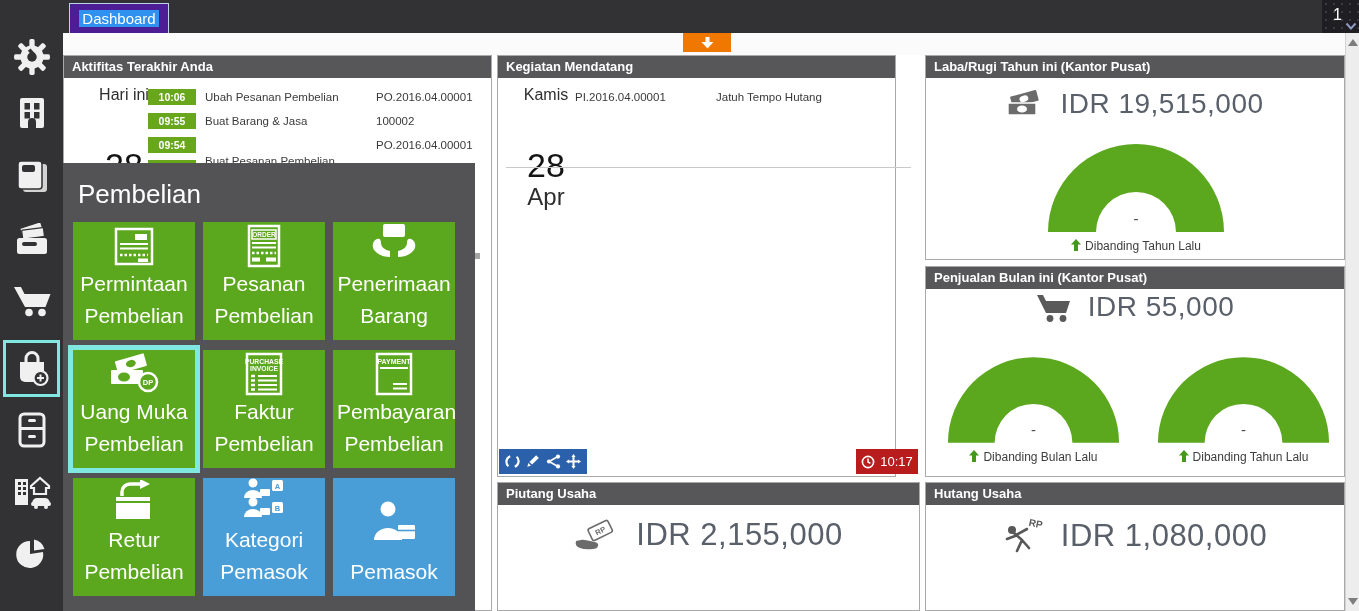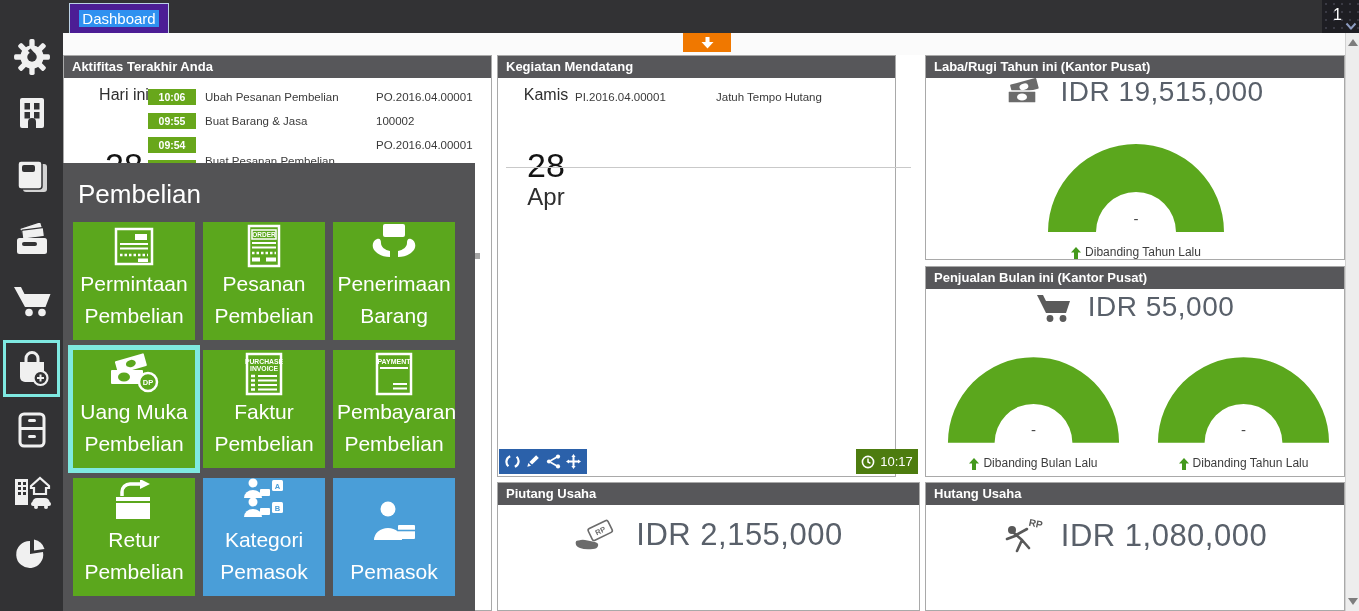--- a/index.html
+++ b/index.html
@@ -37,23 +37,23 @@
   .dmon { font-size:24px; }
   .ev { position:absolute; font-size:11.5px; color:#3a3a3a; white-space:nowrap; }
   .badge { position:absolute; width:48px; height:16px; background:#68a71b; color:#fff; font-size:10.5px;
            font-weight:bold; text-align:center; line-height:16px; }
   .sep { position:absolute; height:1px; background:#c9c9c9; }
   .kpi { position:absolute; left:0; width:100%; display:flex; align-items:center; justify-content:center; gap:16px; }
   .amount { font-size:28px; color:#59606a; letter-spacing:0.5px; }
   .amount.big { font-size:31px; }
   .gauge { position:absolute; text-align:center; }
   .gminus { margin-top:-24px; font-size:15px; color:#4a4a4a; }
-  .glabel { margin-top:18px; font-size:12px; color:#3d3d3d; display:flex; align-items:flex-end; justify-content:center; gap:4px; }
+  .glabel { margin-top:12px; font-size:12px; color:#3d3d3d; display:flex; align-items:flex-start; justify-content:center; gap:4px; }
   .toolbar-blue { position:absolute; background:#2b61aa; display:flex; align-items:center; justify-content:space-evenly; }
-  .timebox { position:absolute; background:#4d7c0f; color:#fff; font-size:13px; display:flex;
+  .timebox { position:absolute; background:#b91c1c; color:#fff; font-size:13px; display:flex;
              align-items:center; justify-content:center; gap:5px; }
 
   
   .overlay { position:absolute; left:63px; top:163px; width:412px; height:448px; background:#535355; z-index:30; }
   .ovtitle { position:absolute; left:15px; top:16px; font-size:26px; color:#fff; }
   .tile { position:absolute; width:122px; height:118px; display:flex; flex-direction:column;
           justify-content:flex-end; padding-bottom:7px; cursor:pointer; }
   .tile.green { background:#5ba71d; }
   .tile.blue { background:#4a9ed8; }
   .tile.hl { box-shadow:0 0 0 5px #7fe9e1; }
@@ -151,21 +151,21 @@
         </g>
         <path d="M2,26 q3,-4 9,-3 l10,2 q4,1 3,4 q-1,3 -5,3 q-8,1 -13,-1 q-5,-2 -4,-5 z" fill="#6b6b6b"></path>
         <circle cx="4" cy="26" r="2.4" fill="#6b6b6b"></circle>
       </svg>
       <span class="amount big">IDR 2,155,000</span>
     </div>
   </div>
 
   <div class="panel" style="left:925px; top:55px; width:420px; height:205px;">
     <div class="phead">Laba/Rugi Tahun ini (Kantor Pusat)</div>
-    <div class="kpi" style="top:20px;">
+    <div class="kpi" style="top:32px;">
       <svg width="38" height="28" viewBox="0 0 38 28">
         <g transform="rotate(-15 19 9)">
             <rect x="5" y="3" width="27" height="11" rx="1" fill="#6b6b6b"></rect>
           <ellipse cx="18" cy="8.5" rx="4.5" ry="3.2" fill="#fff"></ellipse>
           </g>
         <rect x="2" y="13" width="28" height="12" rx="1" fill="#6b6b6b" stroke="#fff" stroke-width="1.4"></rect>
         <ellipse cx="16" cy="19" rx="5" ry="3.6" fill="#fff"></ellipse>
       </svg>
       <span class="amount">IDR 19,515,000</span>
     </div>

